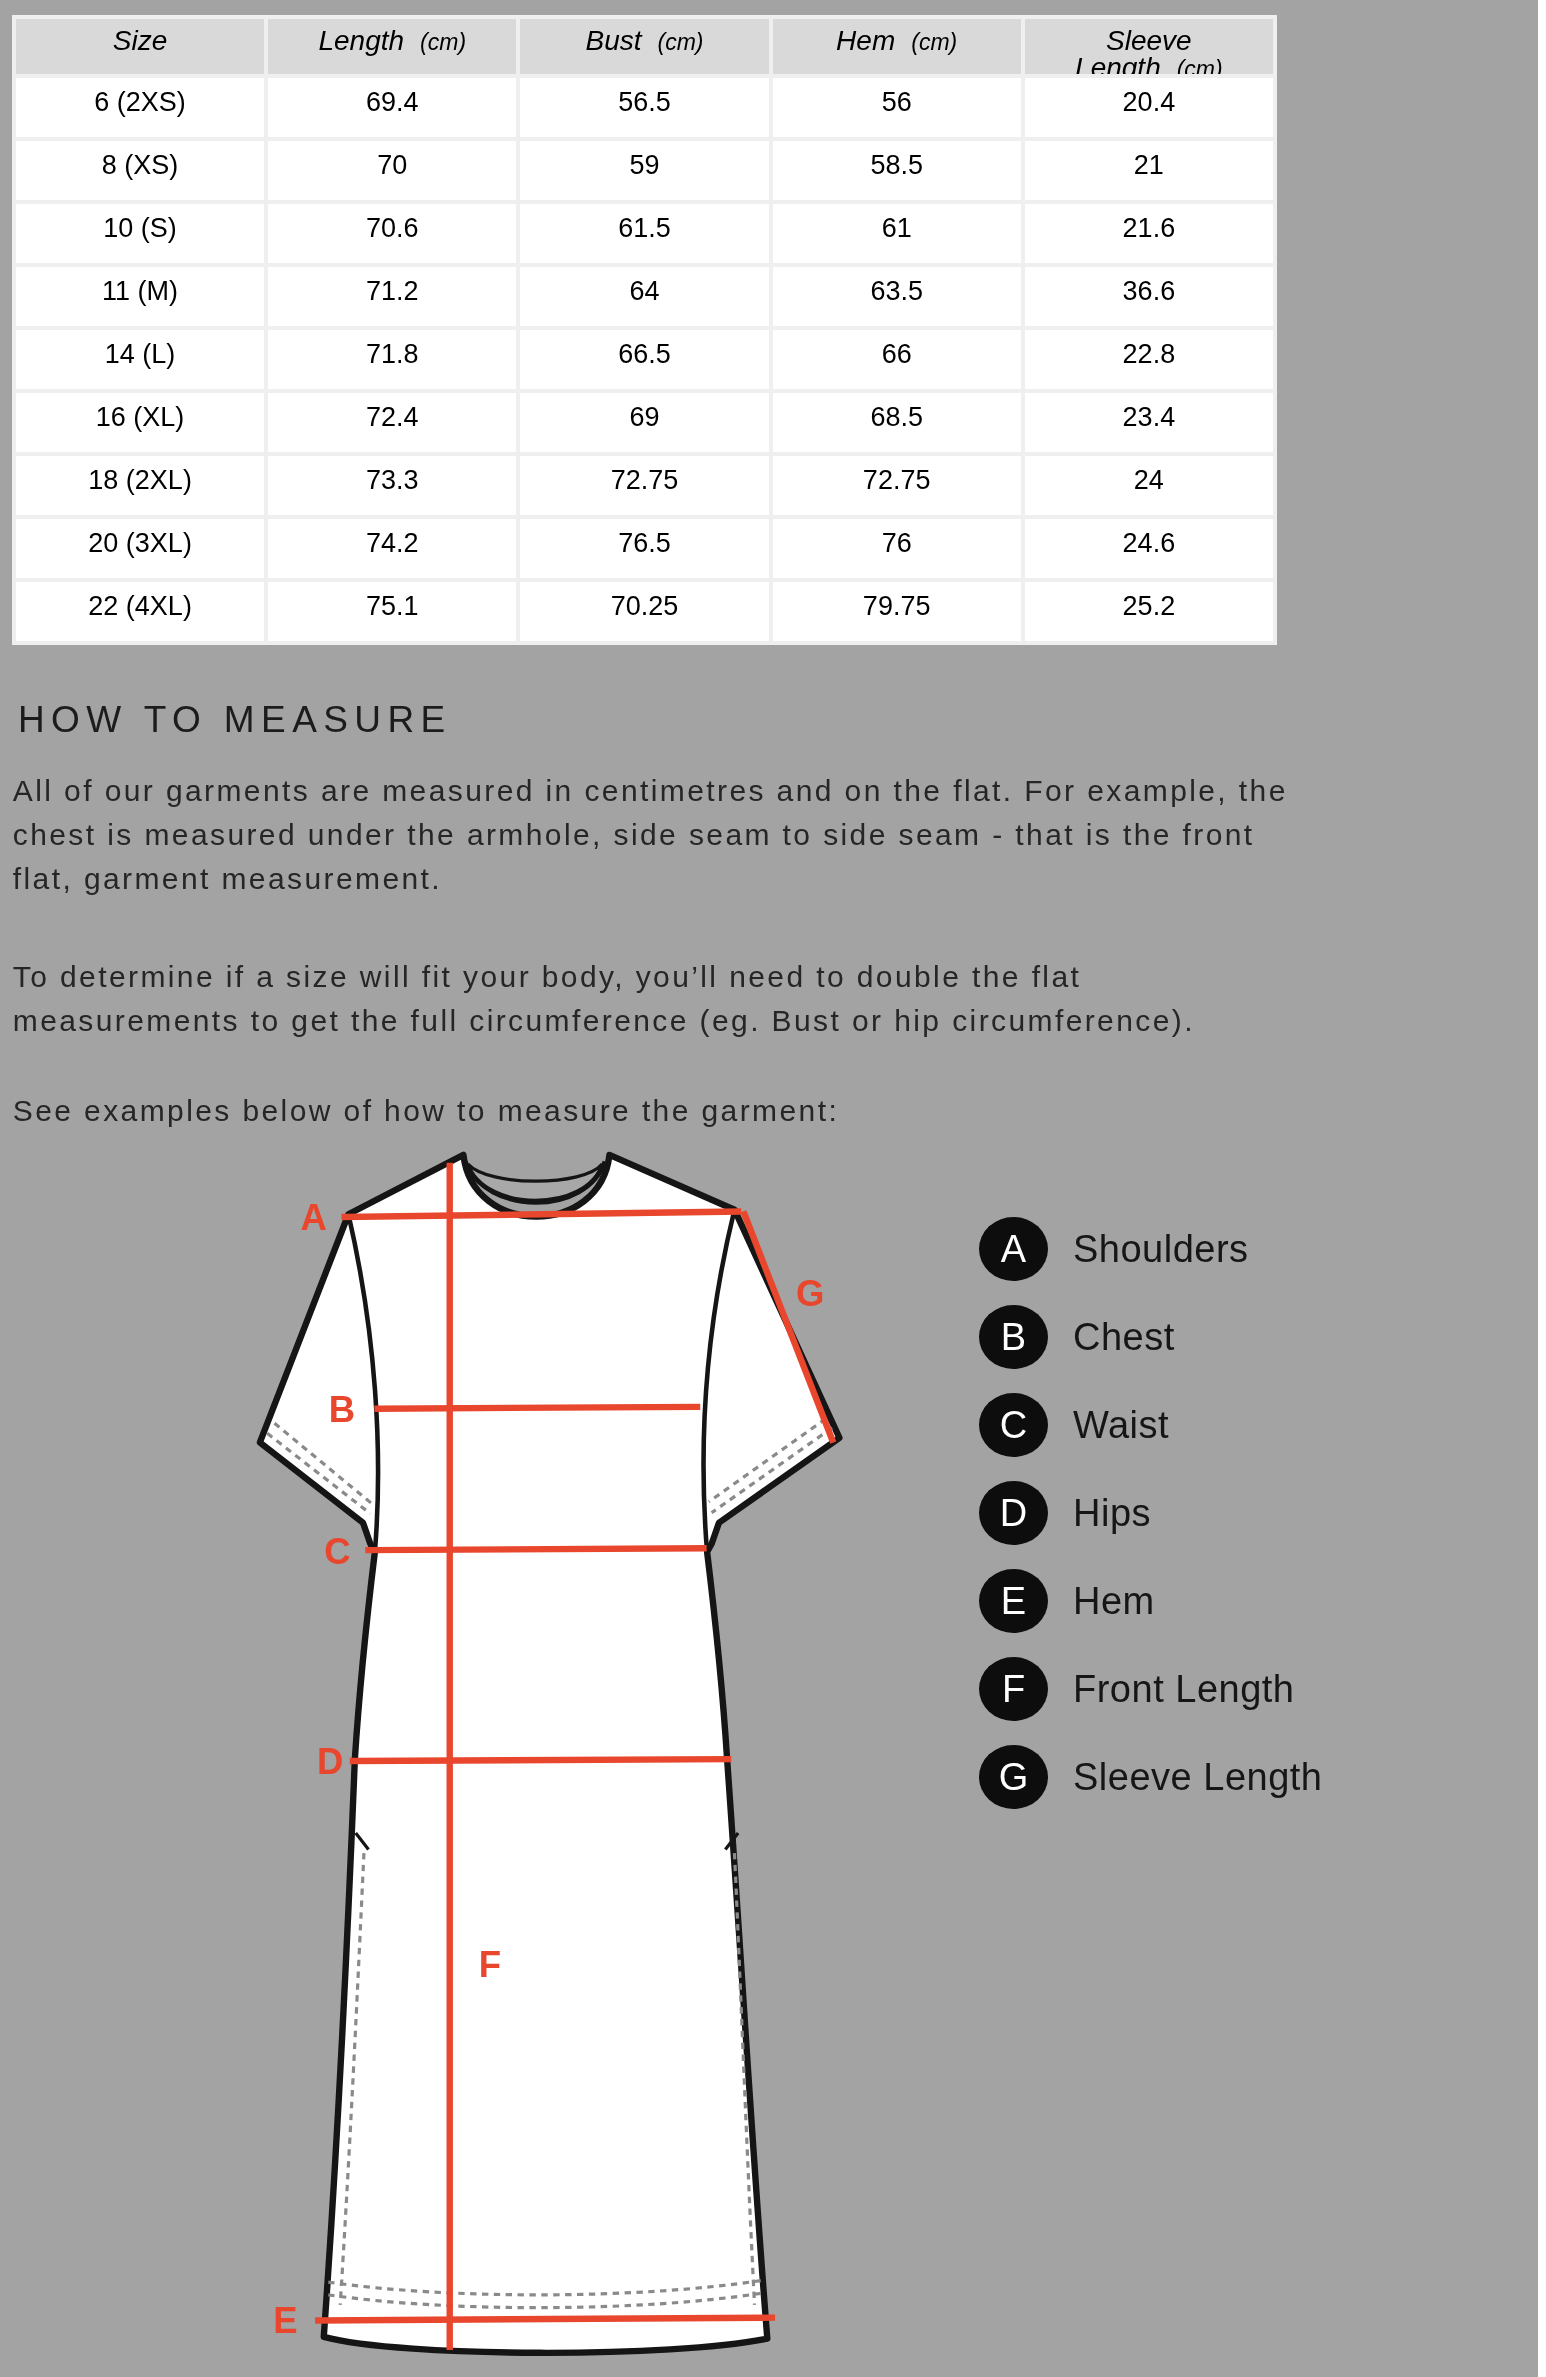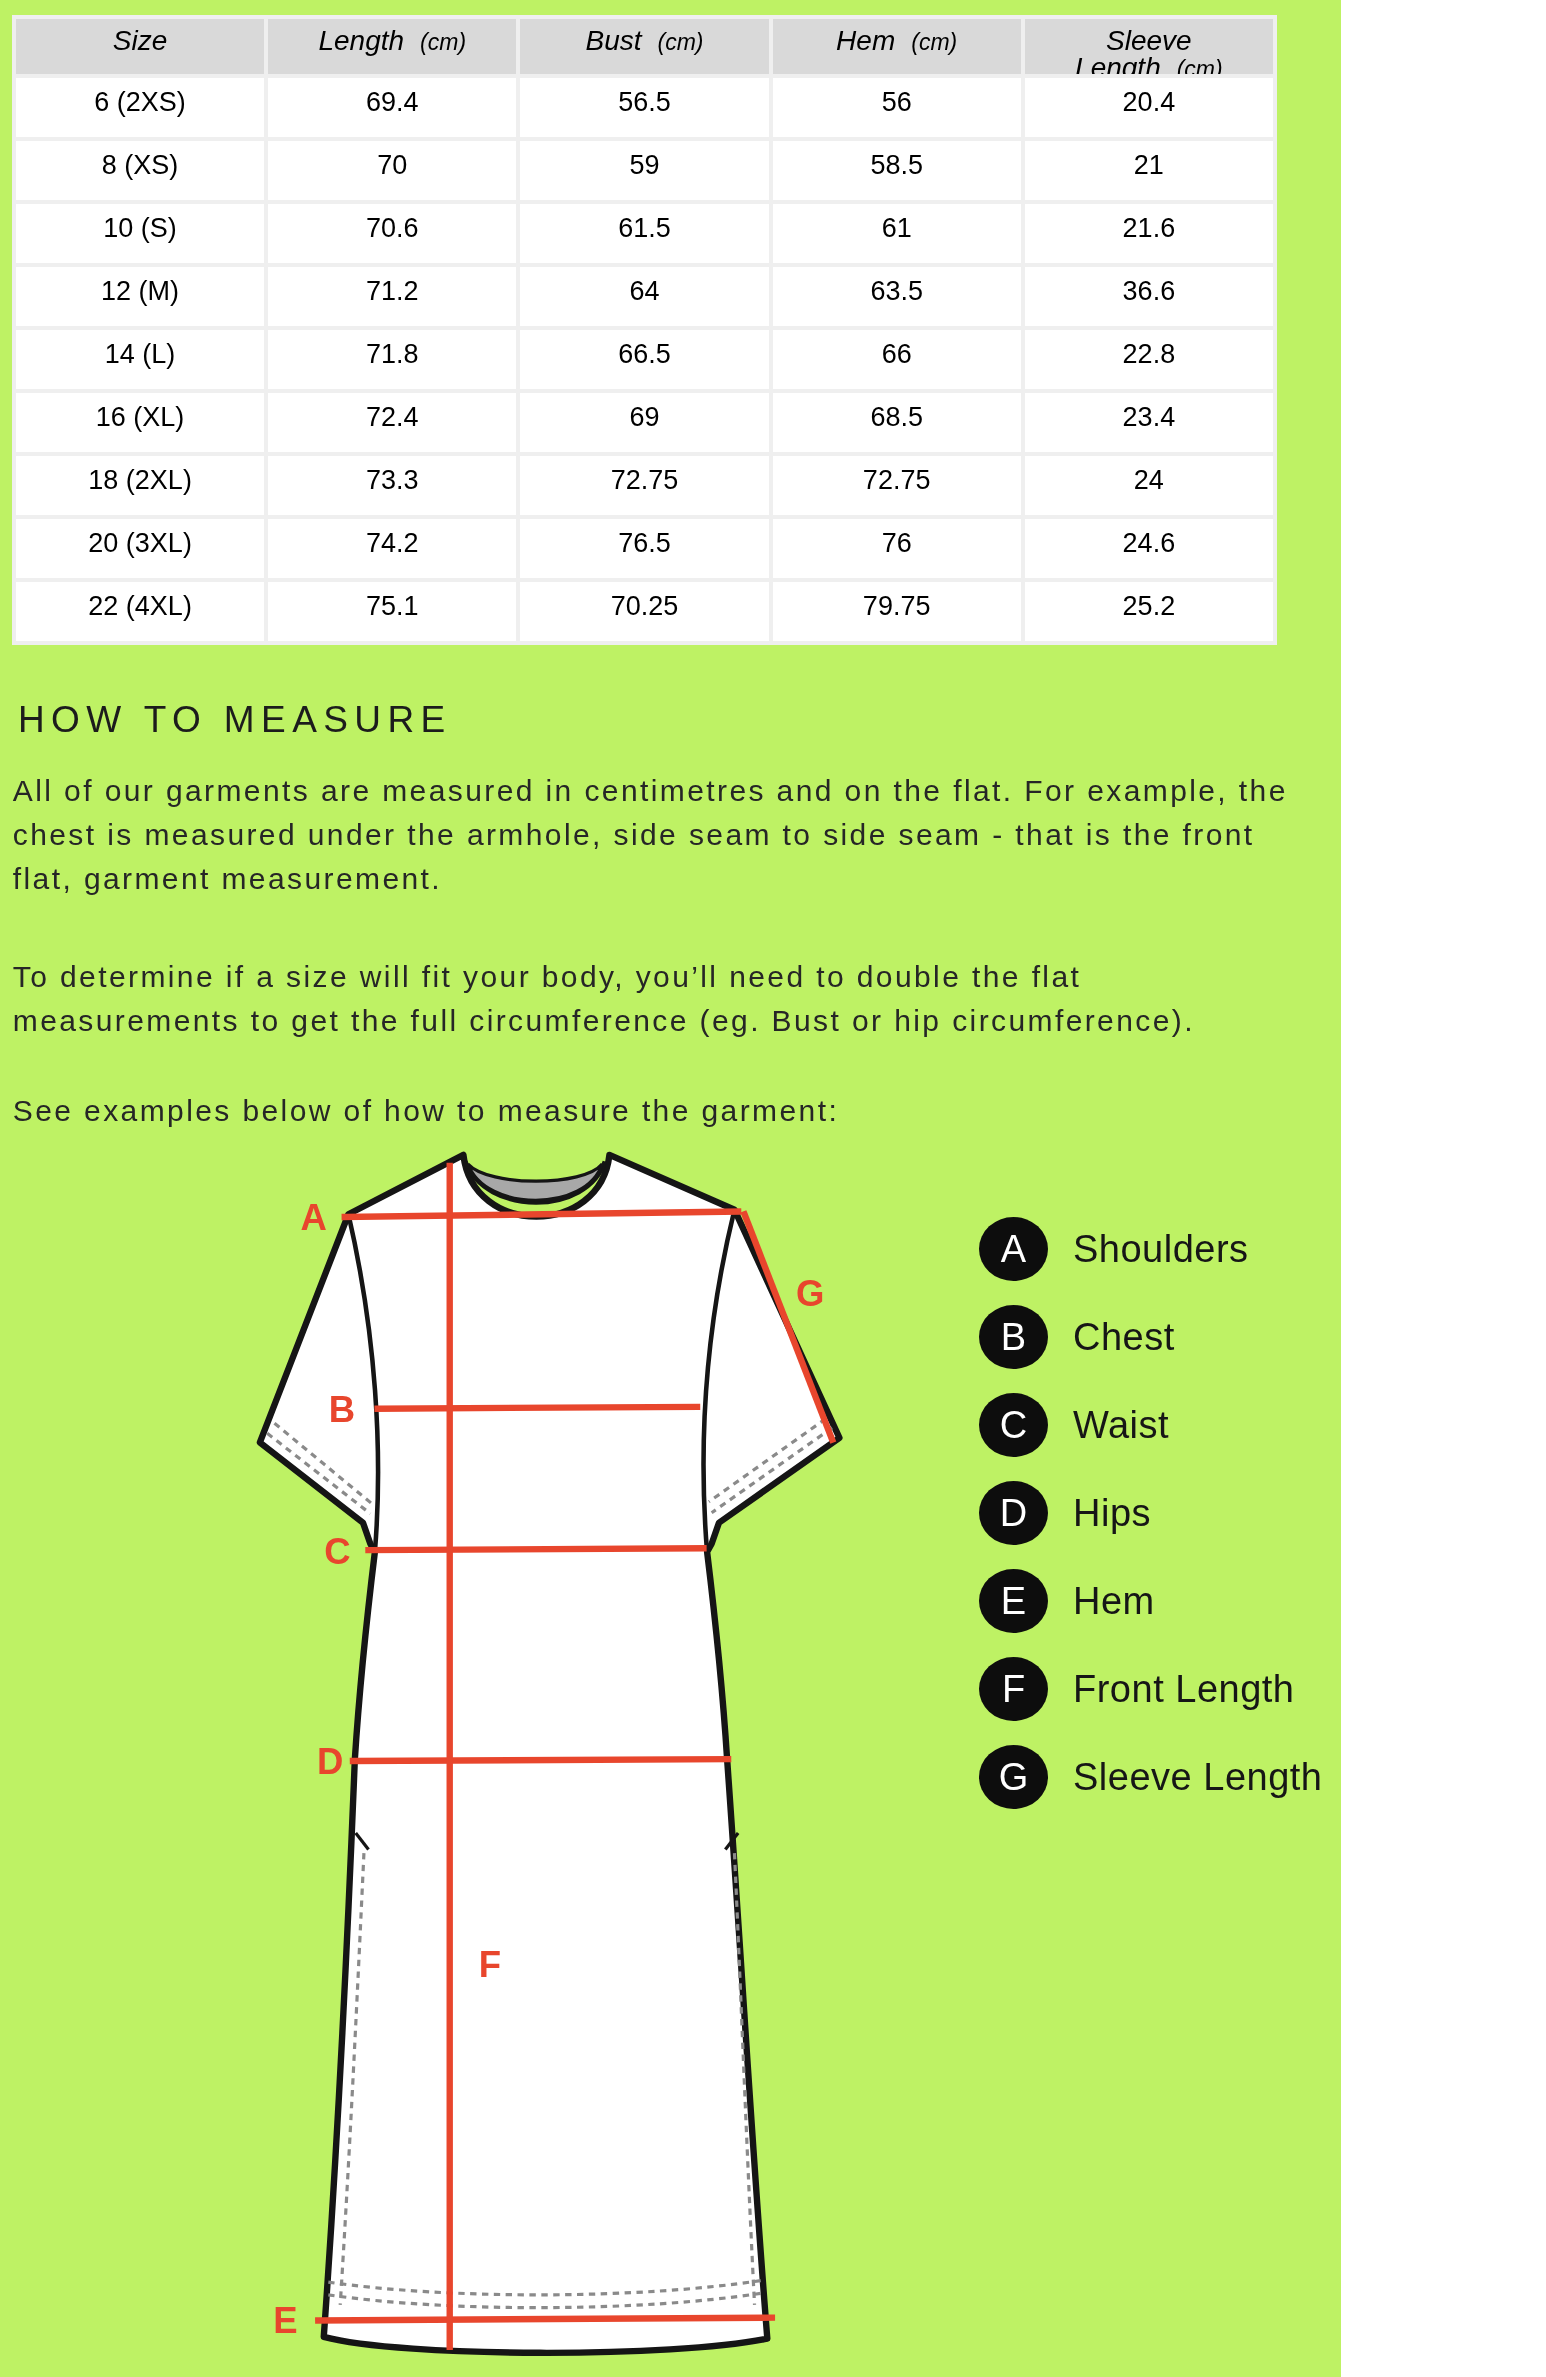--- a/index.html
+++ b/index.html
@@ -1,16 +1,16 @@
 <!DOCTYPE html>
 <html style="font-size:14.6px"><head>
 <meta charset="utf-8">
 <style>
   html,body{margin:0;padding:0;background:#ffffff;}
-  .page{position:relative;width:1341px;height:2377px;background:#bef264;overflow:hidden;
+  .page{position:relative;width:1538px;height:2377px;background:#a3a3a3;overflow:hidden;
         font-family:"Liberation Sans",sans-serif;color:#1c1c1c;}
 
   
   table.size-table{margin:14.6px 0 0 12px;width:1265px;table-layout:fixed;
     border-collapse:separate;border-spacing:4.6px;background:#efefef;}
   table.size-table th{background:#d9d9d9;height:47px;padding:0 9px;vertical-align:top;
     font-style:italic;font-weight:400;font-size:28px;color:#000;}
   .hwrap{height:47px;overflow:hidden;line-height:27px;padding-top:8.2px;text-align:center;}
   .hunit{font-size:23px;margin-left:16px;}
   table.size-table td{background:#ffffff;height:48px;vertical-align:top;
@@ -77,21 +77,21 @@
           <td>21</td>
         </tr>
         <tr>
           <td>10 (S)</td>
           <td>70.6</td>
           <td>61.5</td>
           <td>61</td>
           <td>21.6</td>
         </tr>
         <tr>
-          <td>12 (M)</td>
+          <td>11 (M)</td>
           <td>71.2</td>
           <td>64</td>
           <td>63.5</td>
           <td>36.6</td>
         </tr>
         <tr>
           <td>14 (L)</td>
           <td>71.8</td>
           <td>66.5</td>
           <td>66</td>

